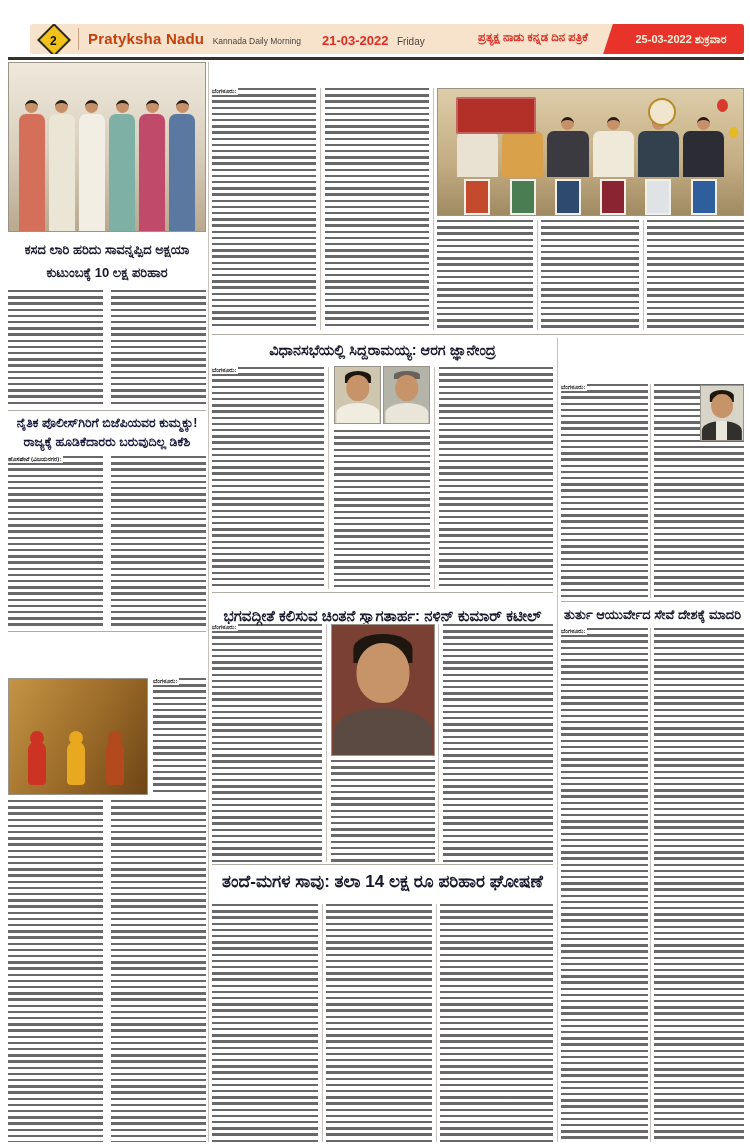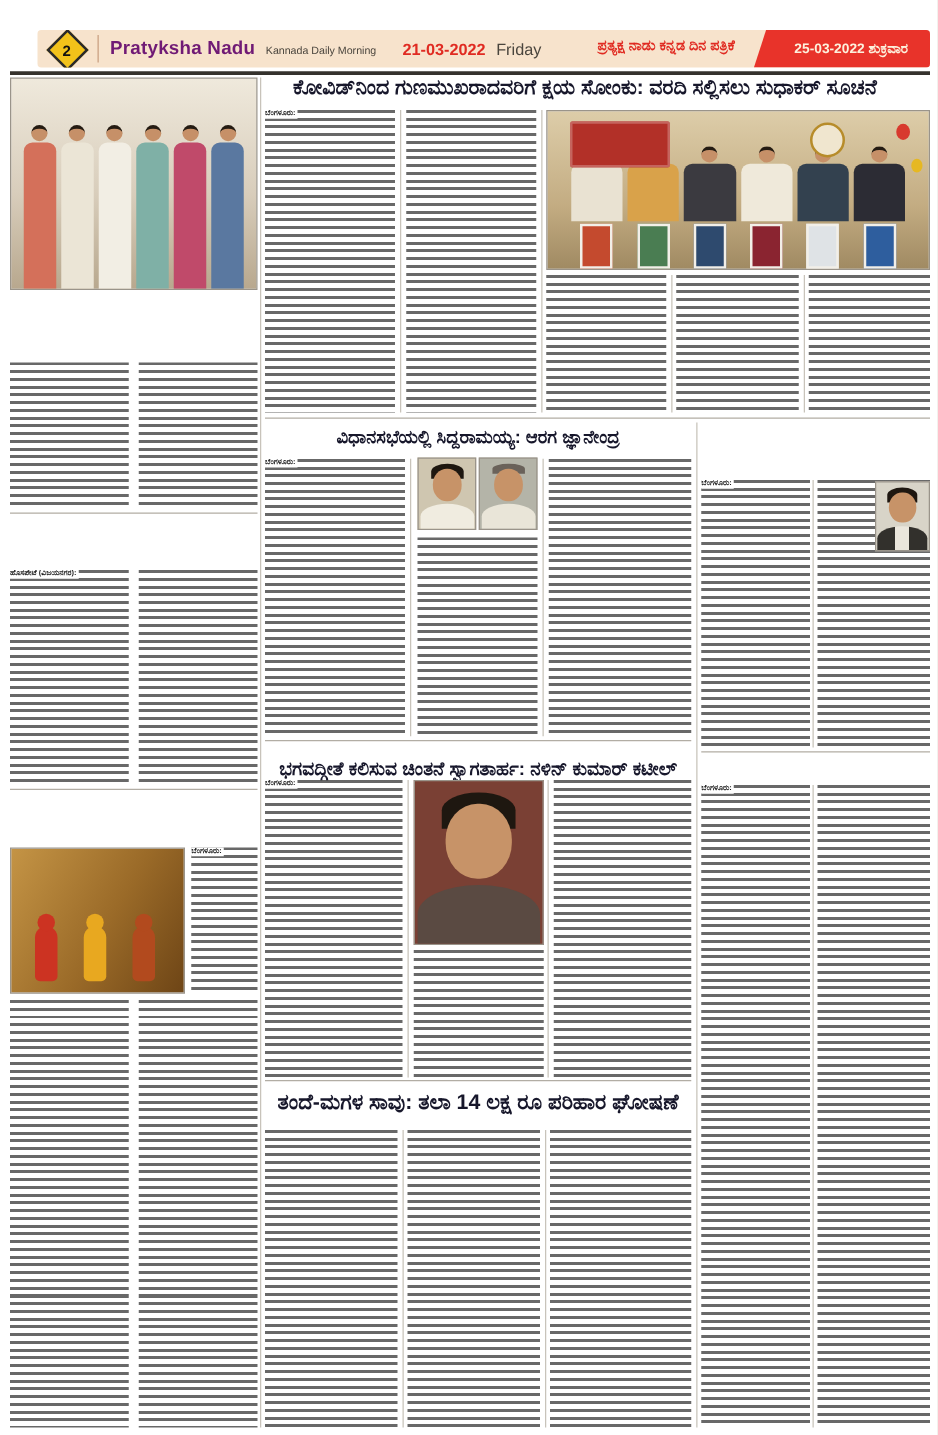--- a/index.html
+++ b/index.html
@@ -7,25 +7,25 @@
         font-family:"Liberation Sans",sans-serif;overflow:hidden;}
   
   #mast{position:absolute;left:30px;top:24px;width:714px;height:30px;background:#f7e3cc;
         border-radius:3px;overflow:hidden;}
   #diamond{position:absolute;left:12px;top:4px;width:20px;height:20px;background:#f2c21a;
            border:2px solid #2a2a2a;transform:rotate(45deg);}
   #diamond span{position:absolute;left:0;top:1px;width:100%;text-align:center;
                 transform:rotate(-45deg);font:bold 12px/20px "Liberation Sans",sans-serif;color:#111;}
   #mast .bar-divider{position:absolute;left:48px;top:4px;width:1px;height:22px;background:#c9a080;}
   .brand{position:absolute;left:58px;top:6px;white-space:nowrap;}
-  .brand b{font-size:15px;color:#701a75;letter-spacing:.2px;}
+  .brand b{font-size:15px;color:#c2410c;letter-spacing:.2px;}
   .brand span{font-size:8.5px;color:#4a453d;margin-left:4px;}
   .issue{position:absolute;left:292px;top:7px;white-space:nowrap;}
   .issue b{font-size:13px;color:#e02b22;}
-  .issue span{font-size:13px;color:#4a453d;margin-left:4px;}
+  .issue span{font-size:10px;color:#4a453d;margin-left:4px;}
   .tagline{position:absolute;left:448px;top:7px;font-weight:bold;font-size:11.5px;color:#e02b22;white-space:nowrap;}
   #datebadge{position:absolute;right:-10px;top:0;width:146px;height:30px;background:#e8332a;
              transform:skewX(-18deg);}
   #datebadge span{display:block;transform:skewX(18deg);text-align:center;
                   font:bold 11px/30px "Liberation Sans",sans-serif;color:#fdf0dc;}
   .top-rule{position:absolute;left:8px;top:57px;width:736px;height:3px;background:#35322d;}
   
   .vrule{position:absolute;width:1px;background:#c8c3ba;}
   .hrule{position:absolute;height:1px;background:#b2ada4;}
   
@@ -110,44 +110,45 @@
       <div class="gperson">
           <div class="gp-head"></div>
           <div class="gp-body" style="background:#c04a6a;"></div>
         </div>
       <div class="gperson">
           <div class="gp-head"></div>
           <div class="gp-body" style="background:#5a78a0;"></div>
         </div>
     </div>
   </div>
+  <div class="hl" style="left:8px;top:238px;width:198px;height:46px;font-size:13px;line-height:23px;">ಕಸದ ಲಾರಿ ಹರಿದು ಸಾವನ್ನಪ್ಪಿದ ಅಕ್ಷಯಾ ಕುಟುಂಬಕ್ಕೆ 10 ಲಕ್ಷ ಪರಿಹಾರ</div>
   <div class="greek" style="left:8px;top:290px;width:95px;height:118px;"></div>
   <div class="greek" style="left:111px;top:290px;width:95px;height:118px;"></div>
   <div class="hrule" style="left:8px;top:410px;width:198px;"></div>
 
+  <div class="hl" style="left:8px;top:414px;width:198px;height:38px;font-size:12.5px;line-height:19px;color:#15153a;">ನೈತಿಕ ಪೊಲೀಸ್‌ಗಿರಿಗೆ ಬಿಜೆಪಿಯವರ ಕುಮ್ಮಕ್ಕು! ರಾಜ್ಯಕ್ಕೆ ಹೂಡಿಕೆದಾರರು ಬರುವುದಿಲ್ಲ ಡಿಕೆಶಿ</div>
   <div class="greek" style="left:8px;top:456px;width:95px;height:170px;">
     <span class="dateline">ಹೊಸಪೇಟೆ (ವಿಜಯನಗರ):</span>
   </div>
   <div class="greek" style="left:111px;top:456px;width:95px;height:170px;"></div>
   <div class="hrule" style="left:8px;top:631px;width:198px;"></div>
 
   <div class="photo" id="photo-toys" style="left:8px;top:678px;width:140px;height:117px;">
     <div class="doll" style="left:14%;background:#cc3322;"></div>
     <div class="doll" style="left:42%;background:#e8a820;"></div>
     <div class="doll" style="left:70%;background:#b24a1e;"></div>
   </div>
   <div class="greek" style="left:153px;top:678px;width:53px;height:117px;">
     <span class="dateline">ಬೆಂಗಳೂರು:</span>
   </div>
   <div class="greek" style="left:8px;top:800px;width:95px;height:342px;"></div>
   <div class="greek" style="left:111px;top:800px;width:95px;height:342px;"></div>
 
   <div class="vrule" style="left:208px;top:62px;height:1080px;"></div>
 
-  <div class="hl" style="left:192px;top:58px;width:552px;height:25px;font-size:16.5px;line-height:25px;">ಕೋವಿಡ್‌ನಿಂದ ಗುಣಮುಖರಾದವರಿಗೆ ಕ್ಷಯ ಸೋಂಕು: ವರದಿ ಸಲ್ಲಿಸಲು ಸುಧಾಕರ್ ಸೂಚನೆ</div>
   <div class="greek" style="left:212px;top:88px;width:104px;height:242px;">
     <span class="dateline">ಬೆಂಗಳೂರು:</span>
   </div>
   <div class="vrule" style="left:320px;top:88px;height:242px;"></div>
   <div class="greek" style="left:325px;top:88px;width:104px;height:242px;"></div>
   <div class="vrule" style="left:433px;top:88px;height:242px;"></div>
 
   <div class="photo" id="photo-stage" style="left:437px;top:88px;width:307px;height:128px;">
     <div class="banner"></div>
     <div class="logo-circle"></div>
@@ -236,20 +237,21 @@
   <div class="pt" style="left:331px;top:624px;width:104px;height:132px;background:#7a4034;">
     <div class="pt-hair"></div>
       <div class="pt-face"></div>
       <div class="pt-shoulders" style="background:#5a4a42;"></div>
   </div>
   <div class="greek" style="left:331px;top:760px;width:104px;height:102px;"></div>
   <div class="vrule" style="left:438px;top:624px;height:238px;"></div>
   <div class="greek" style="left:443px;top:624px;width:110px;height:238px;"></div>
   <div class="hrule" style="left:212px;top:864px;width:341px;"></div>
 
+  <div class="hl" style="left:561px;top:605px;width:183px;height:20px;font-size:13px;line-height:20px;">ತುರ್ತು ಆಯುರ್ವೇದ ಸೇವೆ ದೇಶಕ್ಕೆ ಮಾದರಿ</div>
   <div class="greek" style="left:561px;top:628px;width:87px;height:514px;">
     <span class="dateline">ಬೆಂಗಳೂರು:</span>
   </div>
   <div class="vrule" style="left:650px;top:628px;height:514px;"></div>
   <div class="greek" style="left:654px;top:628px;width:90px;height:514px;"></div>
 
   <div class="hl" style="left:212px;top:868px;width:341px;height:28px;font-size:17px;line-height:28px;">ತಂದೆ-ಮಗಳ ಸಾವು: ತಲಾ 14 ಲಕ್ಷ ರೂ ಪರಿಹಾರ ಘೋಷಣೆ</div>
   <div class="greek" style="left:212px;top:904px;width:106px;height:238px;"></div>
   <div class="vrule" style="left:322px;top:904px;height:238px;"></div>
   <div class="greek" style="left:326px;top:904px;width:106px;height:238px;"></div>

